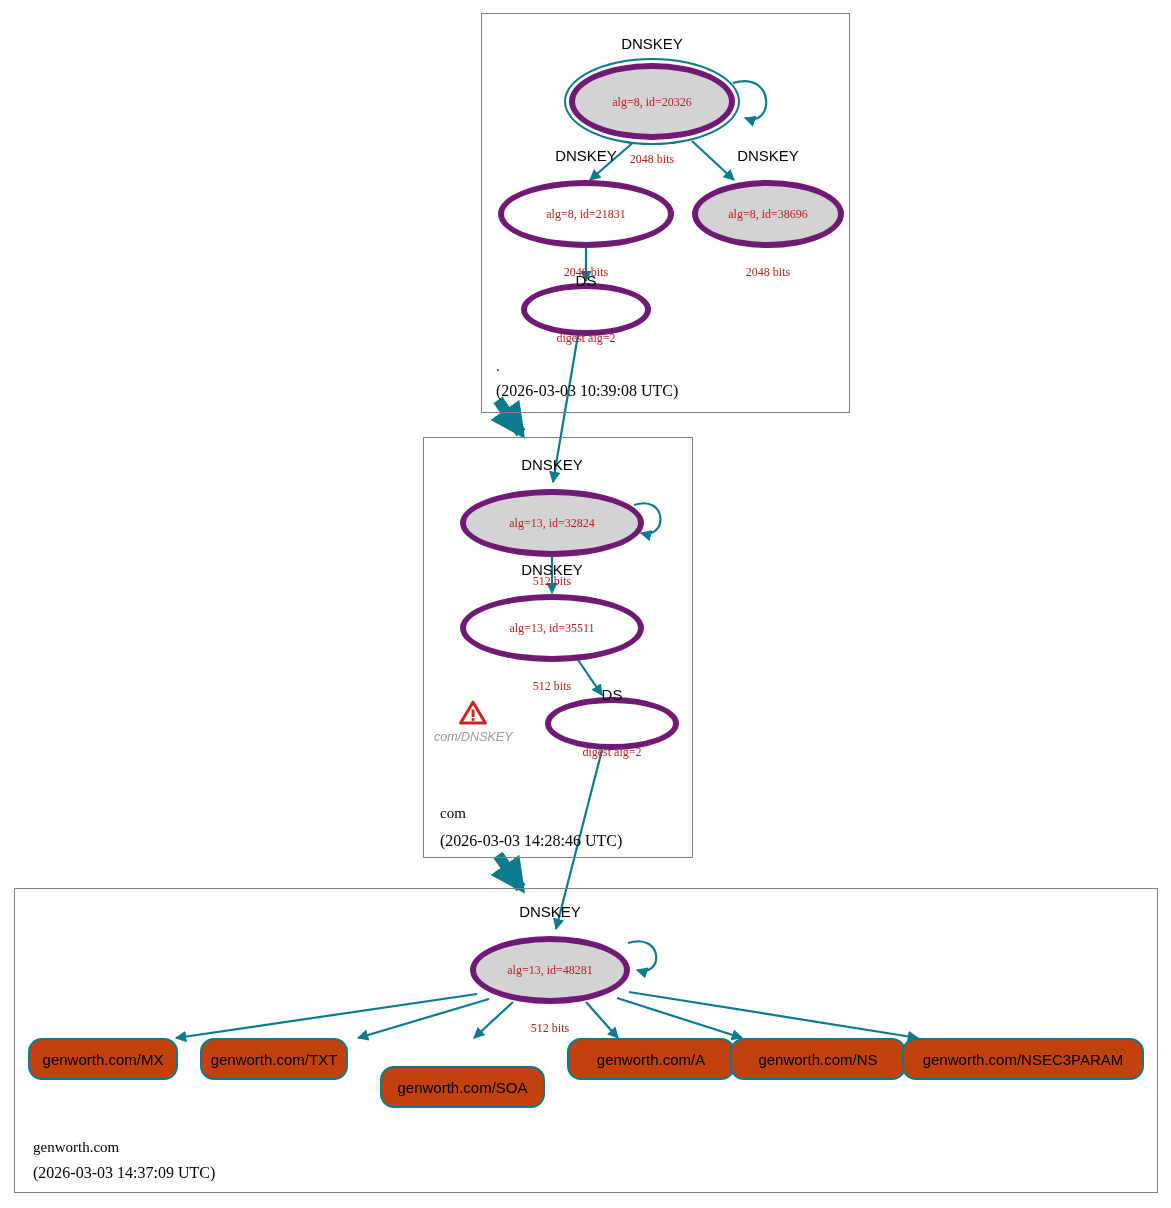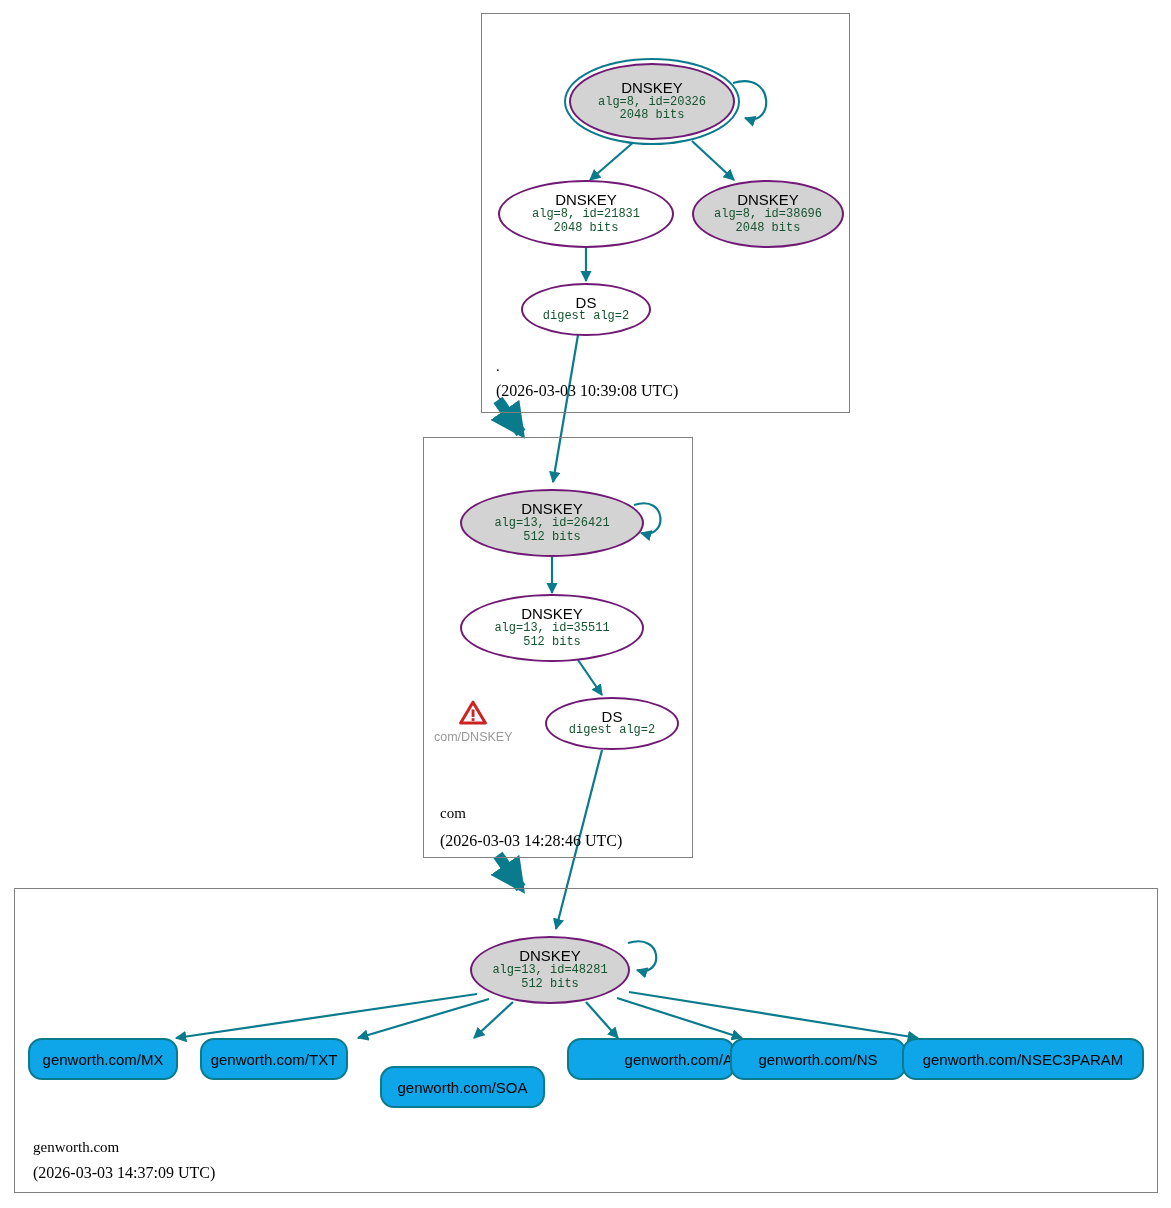--- a/index.html
+++ b/index.html
@@ -38,65 +38,67 @@
   .node {
     position: absolute;
     display: flex;
     flex-direction: column;
     align-items: center;
     justify-content: center;
     box-sizing: border-box;
     text-align: center;
   }
   .ellipse {
-    border: 2px solid #701a75;
+    border: 6px solid #701a75;
     border-radius: 50%;
+    gap: 44px;
   }
   .ellipse.sep {
     box-shadow: 0 0 0 3px #ffffff, 0 0 0 5px #0a7b8c;
   }
   .fill-gray { background: #d3d3d3; }
   .fill-white { background: #ffffff; }
 
   .n-title {
     font-family: "Liberation Sans", sans-serif;
     font-size: 15px;
     color: #000000;
     line-height: 1.05;
   }
   .n-sub {
-    font-family: Liberation Mono, monospace;
+    font-family: Liberation Serif, serif;
     font-size: 12px;
-    color: #14532d;
+    color: #b91c1c;
     line-height: 1.15;
   }
 
   .rrset {
     position: absolute;
     border: 2px solid #0a7b8c;
     border-radius: 14px;
-    background: #0ea5e9;
+    background: #c2410c;
     display: flex;
     align-items: center;
     justify-content: center;
     box-sizing: border-box;
     font-family: "Liberation Sans", sans-serif;
     font-size: 15px;
     color: #000000;
     white-space: nowrap;
   }
 
   .warn-wrap {
     position: absolute;
     display: flex;
     flex-direction: column;
     align-items: center;
   }
   .warn-label {
     font-family: "Liberation Sans", sans-serif;
+    font-style: italic;
     font-size: 12.5px;
     color: #9a9a9a;
     white-space: nowrap;
     margin-top: 1px;
   }
 </style>
 </head>
 <body>
 
 <svg id="canvas" viewBox="0 0 1171 1208" xmlns="http://www.w3.org/2000/svg">
@@ -174,21 +176,21 @@
   <div class="n-sub">digest alg=2</div>
 </div>
 
 <div class="zone-label zone-name" style="left:496px; top:358px;">.</div>
 <div class="zone-label zone-time" style="left:496px; top:382px;">(2026-03-03 10:39:08 UTC)</div>
 
 <div class="zone-box" style="left:423px; top:437px; width:270px; height:421px;"></div>
 
 <div class="node ellipse fill-gray" style="left:460px; top:489px; width:184px; height:68px;">
   <div class="n-title">DNSKEY</div>
-  <div class="n-sub">alg=13, id=26421</div>
+  <div class="n-sub">alg=13, id=32824</div>
   <div class="n-sub">512 bits</div>
 </div>
 
 <div class="node ellipse fill-white" style="left:460px; top:594px; width:184px; height:68px;">
   <div class="n-title">DNSKEY</div>
   <div class="n-sub">alg=13, id=35511</div>
   <div class="n-sub">512 bits</div>
 </div>
 
 <div class="node ellipse fill-white" style="left:545px; top:697px; width:134px; height:53px;">
@@ -220,21 +222,21 @@
 
 <div class="rrset" style="left:28px; top:1038px; width:150px; height:42px;">
   <span>genworth.com/MX</span>
 </div>
 <div class="rrset" style="left:200px; top:1038px; width:148px; height:42px;">
   <span>genworth.com/TXT</span>
 </div>
 <div class="rrset" style="left:380px; top:1038px; width:165px; height:42px;margin-top:28px;">
   <span>genworth.com/SOA</span>
 </div>
-<div class="rrset" style="left:567px; top:1038px; width:168px; height:42px;justify-content:flex-end;">
+<div class="rrset" style="left:567px; top:1038px; width:168px; height:42px;">
   <span>genworth.com/A</span>
 </div>
 <div class="rrset" style="left:730px; top:1038px; width:176px; height:42px;">
   <span>genworth.com/NS</span>
 </div>
 <div class="rrset" style="left:902px; top:1038px; width:242px; height:42px;">
   <span>genworth.com/NSEC3PARAM</span>
 </div>
 
 <div class="zone-label zone-name" style="left:33px; top:1139px;">genworth.com</div>

